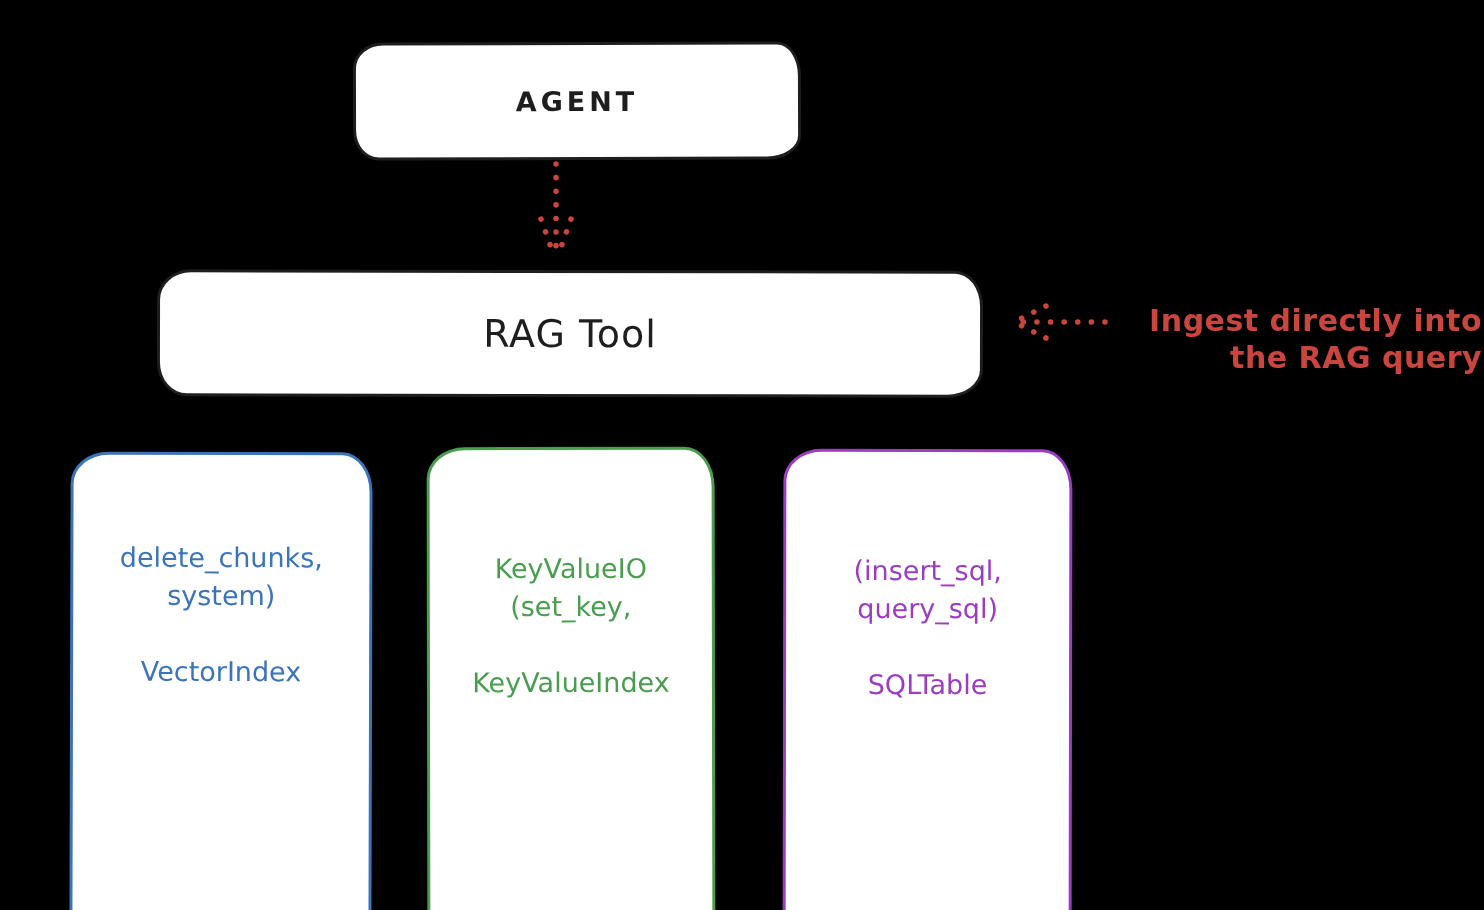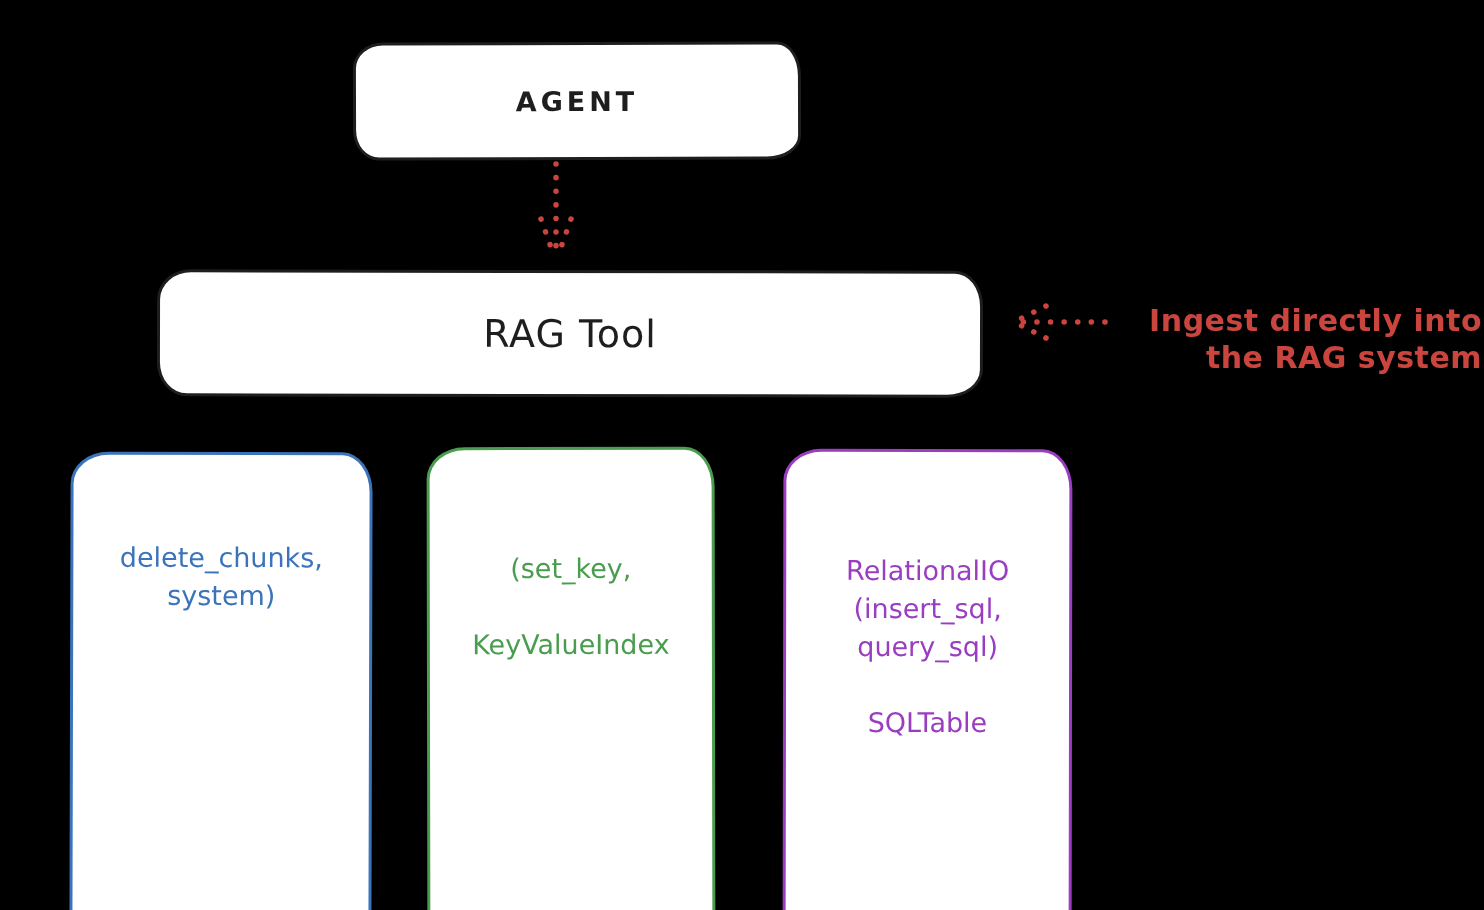--- a/index.html
+++ b/index.html
@@ -75,36 +75,37 @@
   <svg class="arrow-svg arrow-left-svg" width="100" height="46" viewBox="0 0 100 46" style="color: rgb(201, 69, 62);">
     <g stroke="currentColor" stroke-width="5.5" stroke-linecap="round" fill="none" stroke-dasharray="0.1 13.5">
       <line x1="95" y1="23" x2="7" y2="23"></line>
       <line x1="36" y1="7" x2="8" y2="21"></line>
       <line x1="36" y1="39" x2="8" y2="25"></line>
     </g>
   </svg>
 
   <div class="annotation" style="color: rgb(201, 69, 62);">
     <div>Ingest directly into</div>
-    <div>the RAG system</div>
+    <div>the RAG query</div>
   </div>
 
   <div class="io-box io-vector" style="border-color: rgb(59, 116, 186); color: rgb(59, 116, 186);">
     <div class="io-line">delete_chunks,</div>
     <div class="io-line">system)</div>
     <div class="io-gap"></div>
+    <div class="io-index">VectorIndex</div>
   </div>
 
   <div class="io-box io-keyvalue" style="border-color: rgb(74, 157, 79); color: rgb(74, 157, 79);">
+    <div class="io-line">KeyValueIO</div>
     <div class="io-line">(set_key,</div>
     <div class="io-gap"></div>
     <div class="io-index">KeyValueIndex</div>
   </div>
 
   <div class="io-box io-relational" style="border-color: rgb(154, 61, 193); color: rgb(154, 61, 193);">
-    <div class="io-line">RelationalIO</div>
     <div class="io-line">(insert_sql,</div>
     <div class="io-line">query_sql)</div>
     <div class="io-gap"></div>
     <div class="io-index">SQLTable</div>
   </div>
 
 </div>
 
 </body></html>

